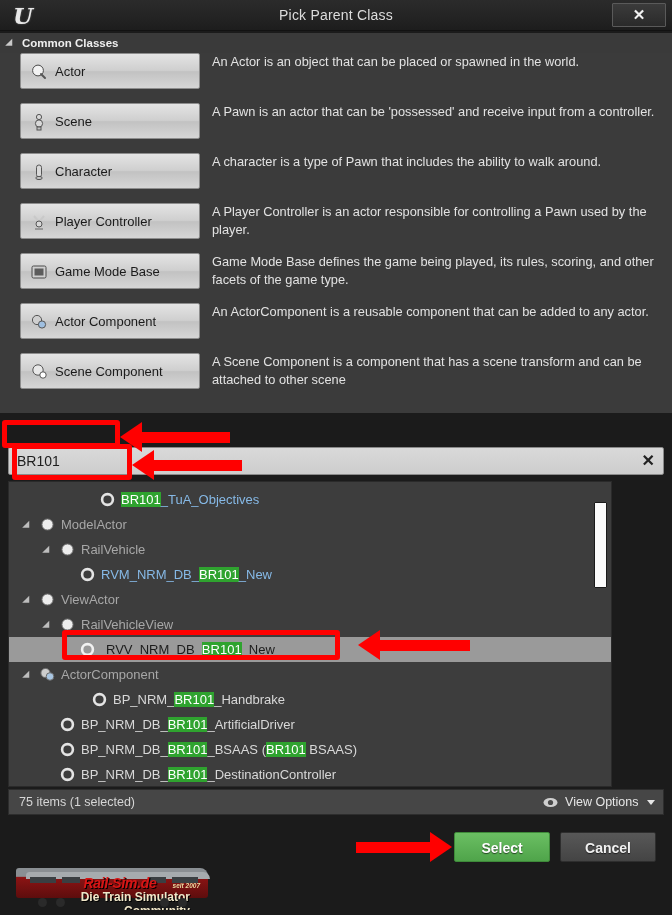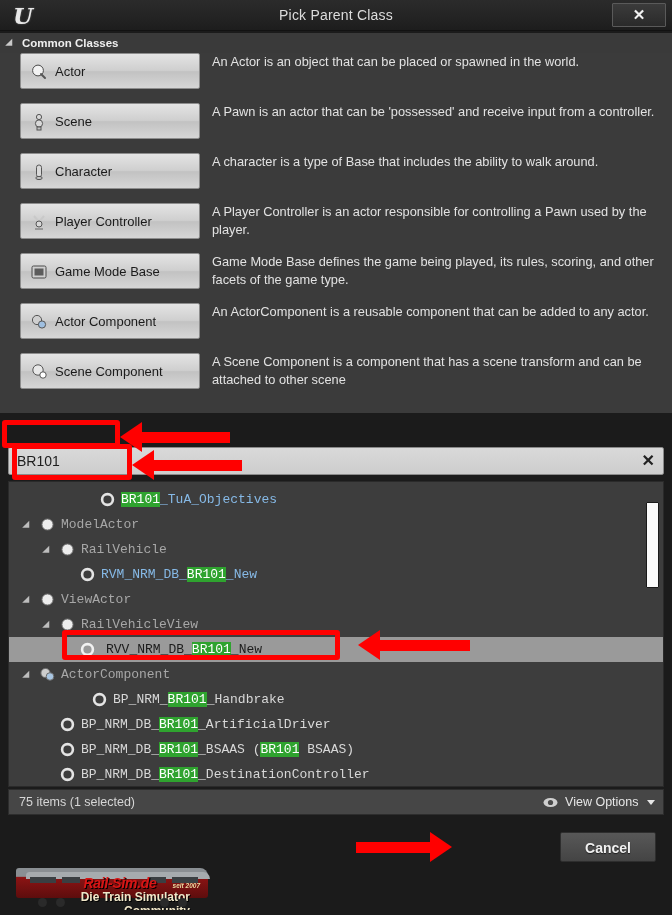--- a/index.html
+++ b/index.html
@@ -83,22 +83,22 @@
     position: absolute; left: 8px; top: 0; height: 26px; line-height: 26px;
     color: #1d1d1d; font-size: 14px;
   }
   .search-clear {
     position: absolute; right: 8px; top: 0; height: 26px; line-height: 26px;
     color: #222; font-size: 16px; font-weight: bold; cursor: pointer;
   }
 
   
   .tree {
-    position: absolute; left: 8px; top: 481px; width: 656px; height: 306px;
-    background: #3d3d3d; border: 1px solid #2a2a2a; overflow: hidden; font-family: Liberation Mono, monospace;
+    position: absolute; left: 8px; top: 481px; width: 604px; height: 306px;
+    background: #3d3d3d; border: 1px solid #2a2a2a; overflow: hidden;
   }
   .tree-row {
     position: absolute; left: 0; width: 654px; height: 25px; line-height: 25px;
     font-size: 13px; white-space: nowrap; cursor: pointer;
   }
   .tree-row.selected { background: #9a9a9a; }
   .tree-label { position: absolute; top: 0; }
   .tree-label.native   { color: #a7a7a7; }
   .tree-label.bp       { color: #86b9e6; }
   .tree-label.bpdark   { color: #1c1c1c; }
@@ -230,21 +230,21 @@
           </span><span>Scene</span></div>
         <div class="class-desc">A Pawn is an actor that can be 'possessed' and receive input from a controller.</div>
       </div>
       <div class="class-row" style="top: 100px;">
         <div class="class-btn"><span class="cls-icon">
             <svg width="18" height="18" viewBox="0 0 18 18">
               <rect x="6.5" y="2" width="5" height="12" rx="2.4" fill="#d8d8d8" stroke="#555"></rect>
               <ellipse cx="9" cy="15" rx="3.2" ry="1.6" fill="#bfbfbf" stroke="#555"></ellipse>
             </svg>
           </span><span>Character</span></div>
-        <div class="class-desc">A character is a type of Base that includes the ability to walk around.</div>
+        <div class="class-desc">A character is a type of Pawn that includes the ability to walk around.</div>
       </div>
       <div class="class-row" style="top: 150px;">
         <div class="class-btn"><span class="cls-icon">
             <svg width="18" height="18" viewBox="0 0 18 18">
               <path d="M4 3 L9 9 L14 3" stroke="#c9c9c9" stroke-width="2" fill="none"></path>
               <circle cx="9" cy="11" r="3" fill="#d8d8d8" stroke="#555"></circle>
               <path d="M5 16 L13 16" stroke="#999" stroke-width="2"></path>
             </svg>
           </span><span>Player Controller</span></div>
         <div class="class-desc">A Player Controller is an actor responsible for controlling a Pawn used by the player.</div>
@@ -373,20 +373,21 @@
         <svg width="15" height="11" viewBox="0 0 15 11">
           <ellipse cx="7.5" cy="5.5" rx="7" ry="4.6" fill="#cfcfcf"></ellipse>
           <circle cx="7.5" cy="5.5" r="2.6" fill="#4a4a4a"></circle>
         </svg>
       </span>
       <span>View Options</span>
       <span class="chev"></span>
     </div>
   </div>
 
+  <div class="btn" id="select-button">Select</div>
   <div class="btn" id="cancel-button">Cancel</div>
 
   <div class="watermark">
     <div class="wm-body">
       <div class="wm-roof"></div>
       <div class="wm-win" style="left:14px;width:26px"></div>
       <div class="wm-win" style="left:46px;width:18px"></div>
       <div class="wm-win" style="left:132px;width:18px"></div>
       <div class="wm-win" style="left:156px;width:26px"></div>
       <div class="wm-title">Rail-Sim.de</div>

